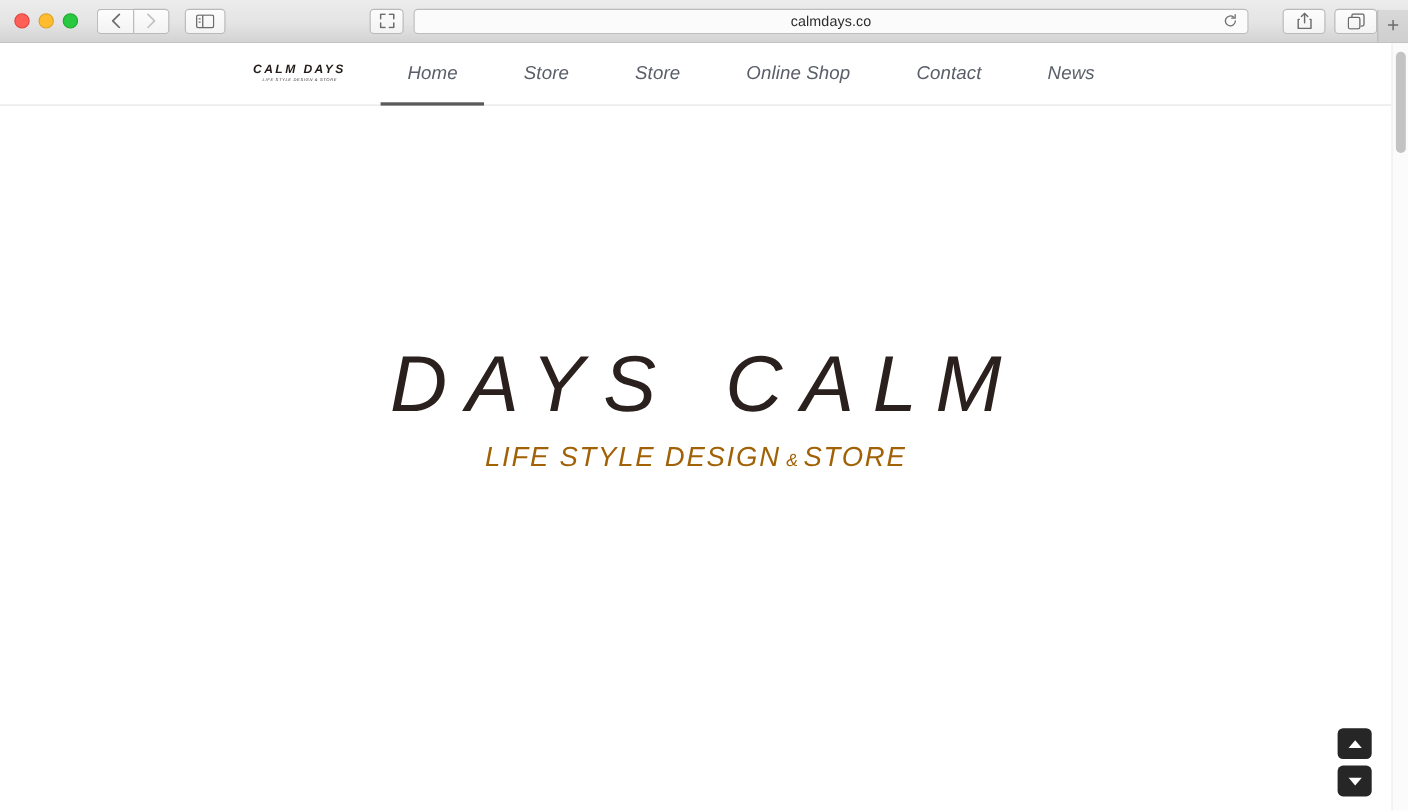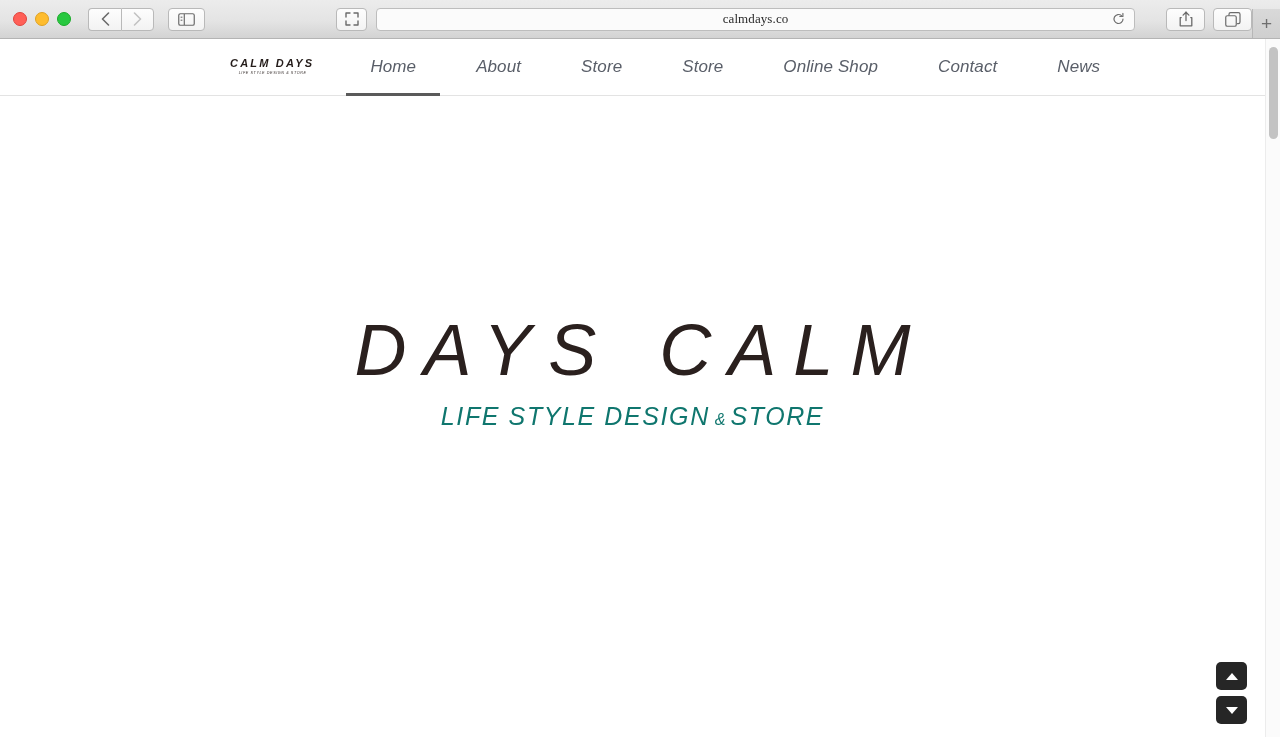--- a/index.html
+++ b/index.html
@@ -90,21 +90,20 @@
     border-radius: 4px;
   }
 
   .url-zone {
     position: absolute;
     left: 336px;
     right: 145px;
     display: flex;
     align-items: flex-start;
     gap: 9px;
-    font-family: Liberation Serif, serif;
   }
   .url-field {
     flex: 1;
     height: 23px;
     background: #fbfbfb;
     border: 1px solid #bdbdbd;
     border-radius: 4px;
     display: flex;
     align-items: center;
     justify-content: center;
@@ -253,21 +252,21 @@
   }
   .hero-title .gap {
     display: inline-block;
     width: 46px;
   }
   .hero-sub {
     margin-top: 18px;
     font-size: 25px;
     font-weight: 400;
     letter-spacing: 1.6px;
-    color: #0f766e;
+    color: #a16207;
     line-height: 1;
     white-space: nowrap;
     display: flex;
     align-items: baseline;
   }
   .hero-sub .amp {
     font-size: 16px;
     margin: 0 5px;
     letter-spacing: 0;
   }
@@ -399,23 +398,20 @@
     <div class="page">
 
       <div class="site-nav">
         <div class="nav-logo">
           <span class="nav-logo-main">CALM DAYS</span>
           <span class="nav-logo-sub">LIFE STYLE DESIGN &amp; STORE</span>
         </div>
         <div class="nav-links">
           <div class="nav-link active">
             <span>Home</span>
-          </div>
-          <div class="nav-link">
-            <span>About</span>
           </div>
           <div class="nav-link">
             <span>Store</span>
           </div>
           <div class="nav-link">
             <span>Store</span>
           </div>
           <div class="nav-link">
             <span>Online Shop</span>
           </div>

